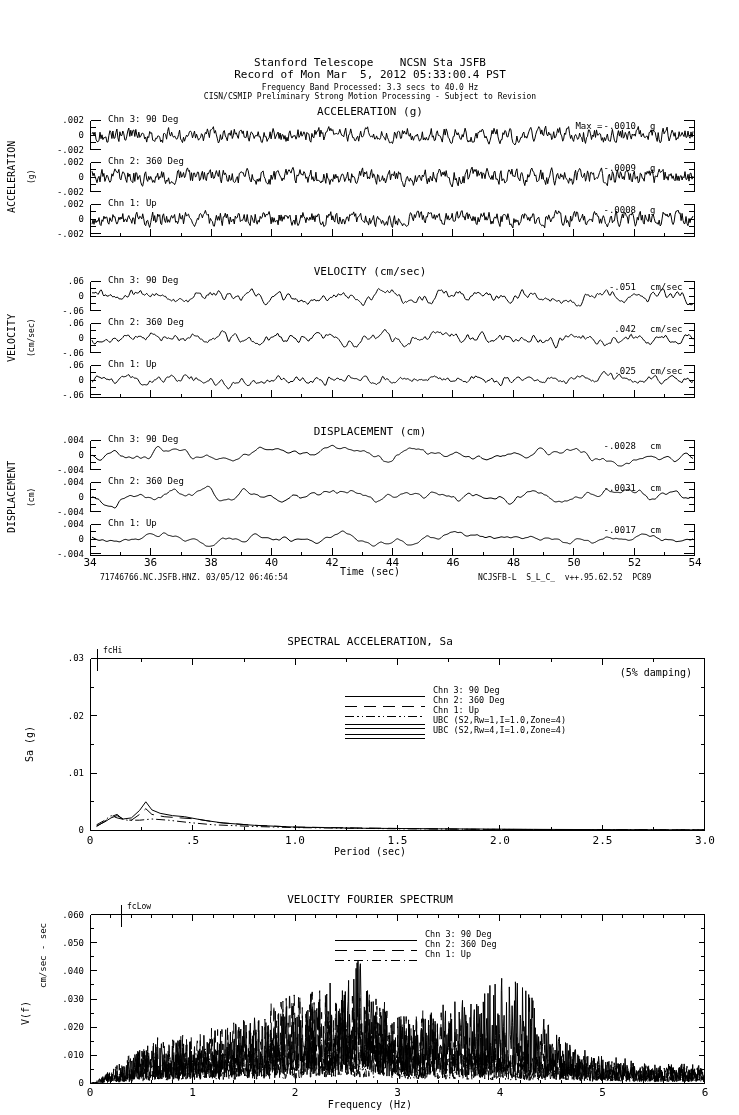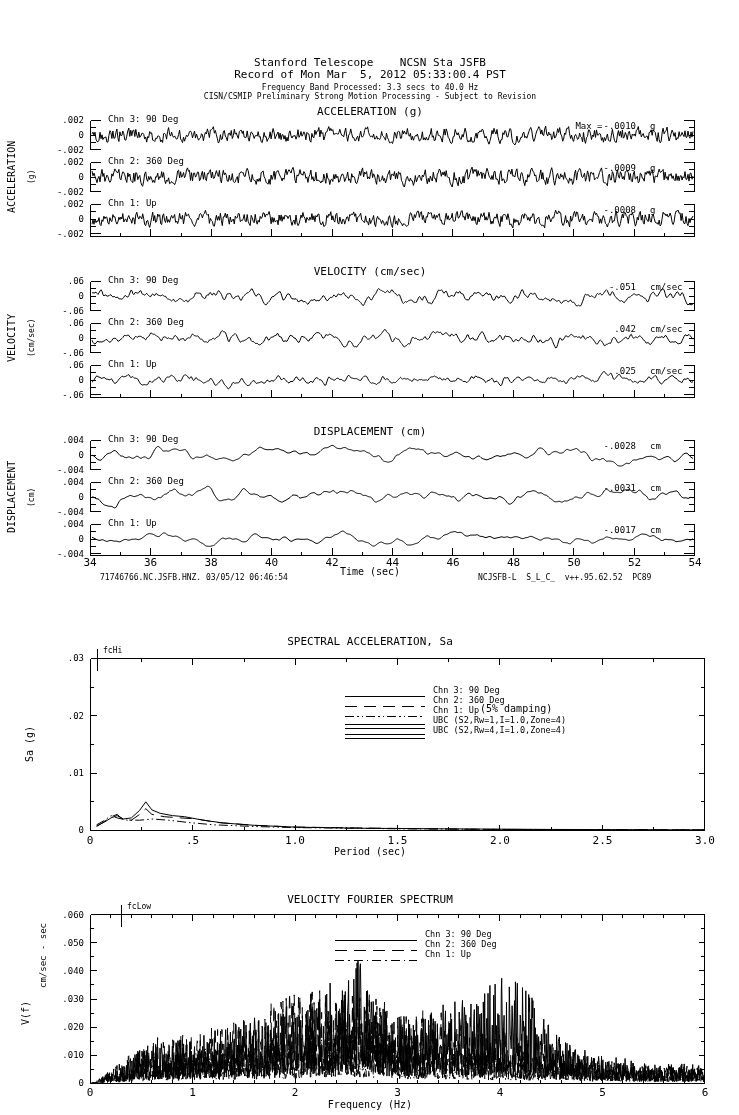--- a/index.html
+++ b/index.html
@@ -342,21 +342,21 @@
   <span class="abs xtick" style="left:634.5px;top:557px">52</span>
   <span class="abs xtick" style="left:695px;top:557px">54</span>
   <div class="abs ctr f10" style="top:566px">Time (sec)</div>
 
   <div class="abs f8" style="left:100px;top:573px">71746766.NC.JSFB.HNZ. 03/05/12 06:46:54</div>
   <div class="abs f8" style="left:478px;top:573px">NCJSFB-L  S_L_C_  v++.95.62.52  PC89</div>
 
   <div class="abs ctr f11" style="top:636px">SPECTRAL ACCELERATION, Sa</div>
   <div class="abs fcline" style="left:97px;top:649px;height:22px"></div>
   <span class="abs f8" style="left:103px;top:646px">fcHi</span>
-  <div class="abs f10" style="left:480px;top:703px;width:212px;text-align:left">(5% damping)</div>
+  <div class="abs f10" style="left:480px;top:667px;width:212px;text-align:right">(5% damping)</div>
 
   <div class="abs rot f10" style="left:24px;top:712px;height:64px">Sa (g)</div>
   <span class="abs yt" style="top:653px">.03</span>
   <span class="abs yt" style="top:711px">.02</span>
   <span class="abs yt" style="top:768px">.01</span>
   <span class="abs yt" style="top:825px">0</span>
 
   <svg class="abs" style="left:90px;top:658px" width="615" height="173">
       <line x1="0.5" y1="0.5" x2="0.5" y2="172.5" stroke="#000" stroke-width="1" shape-rendering="crispEdges"></line>
       <line x1="614.5" y1="0.5" x2="614.5" y2="172.5" stroke="#000" stroke-width="1" shape-rendering="crispEdges"></line>

